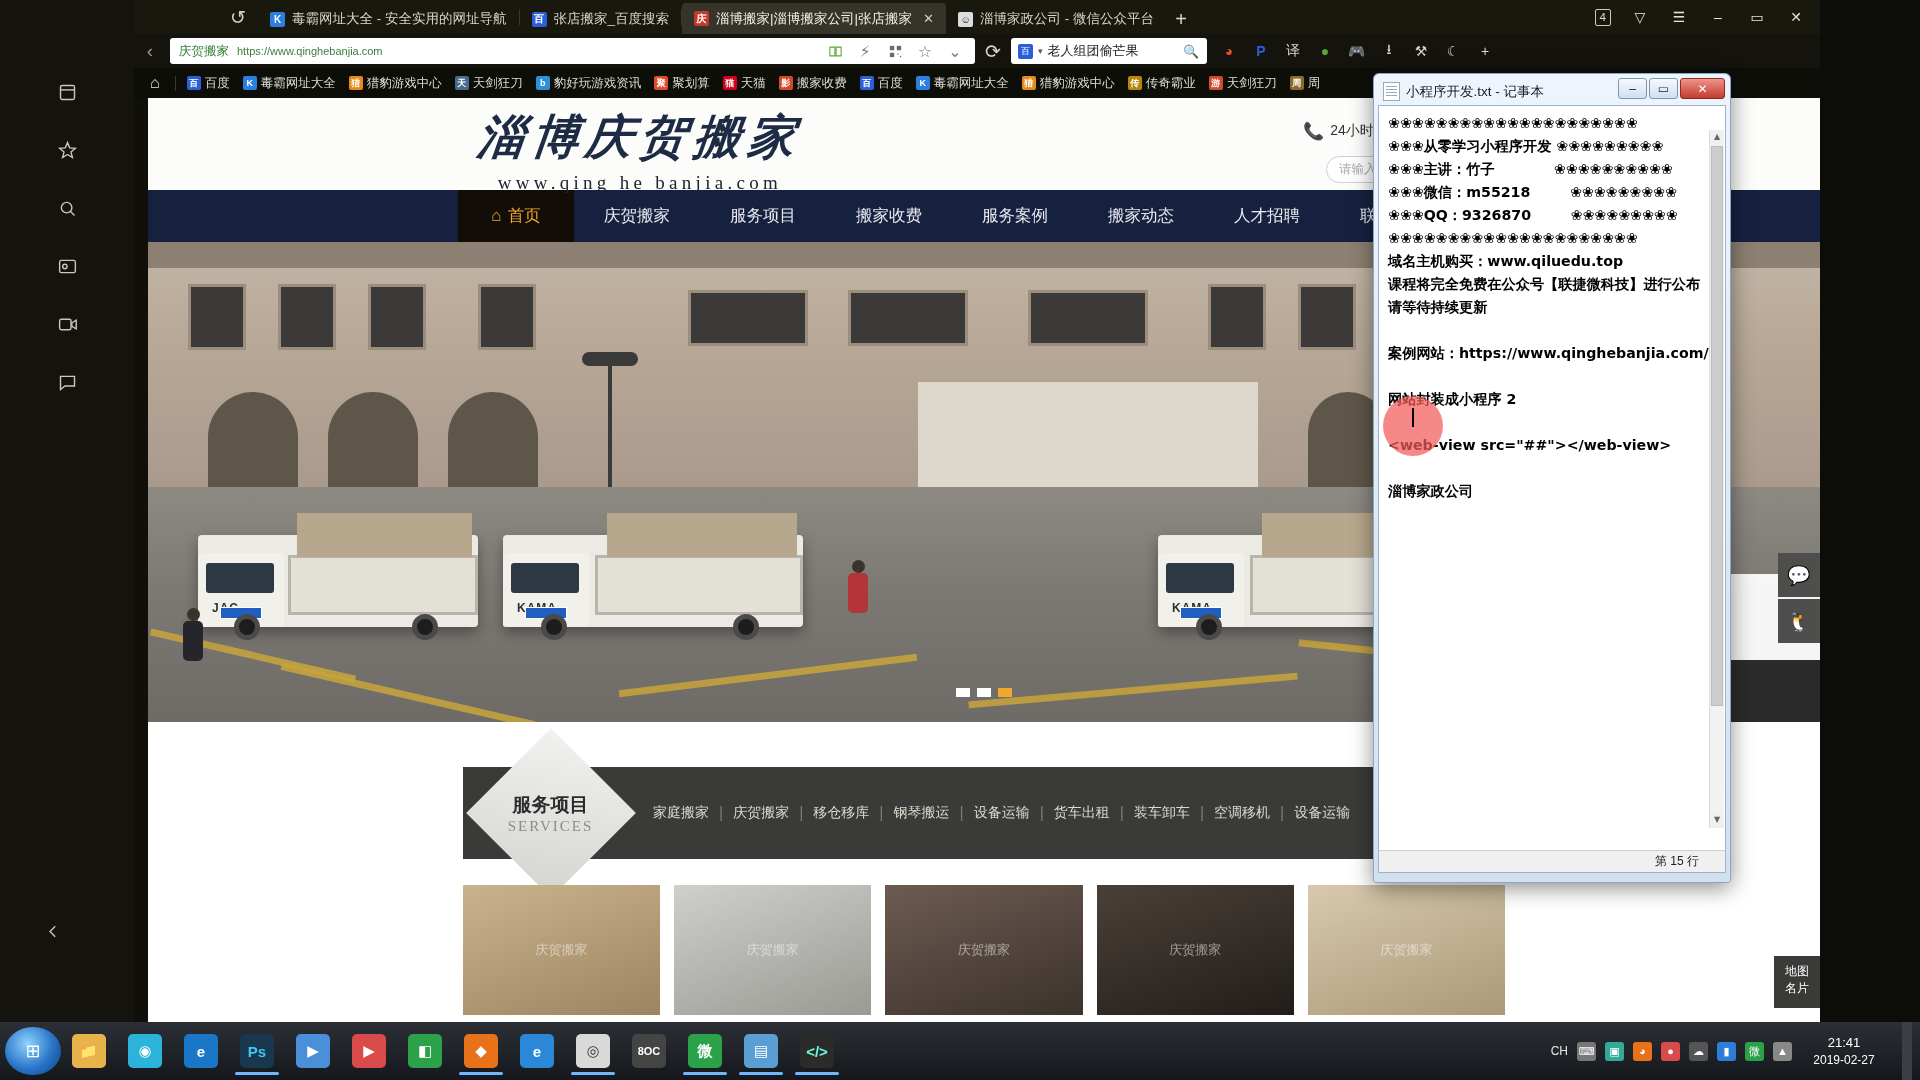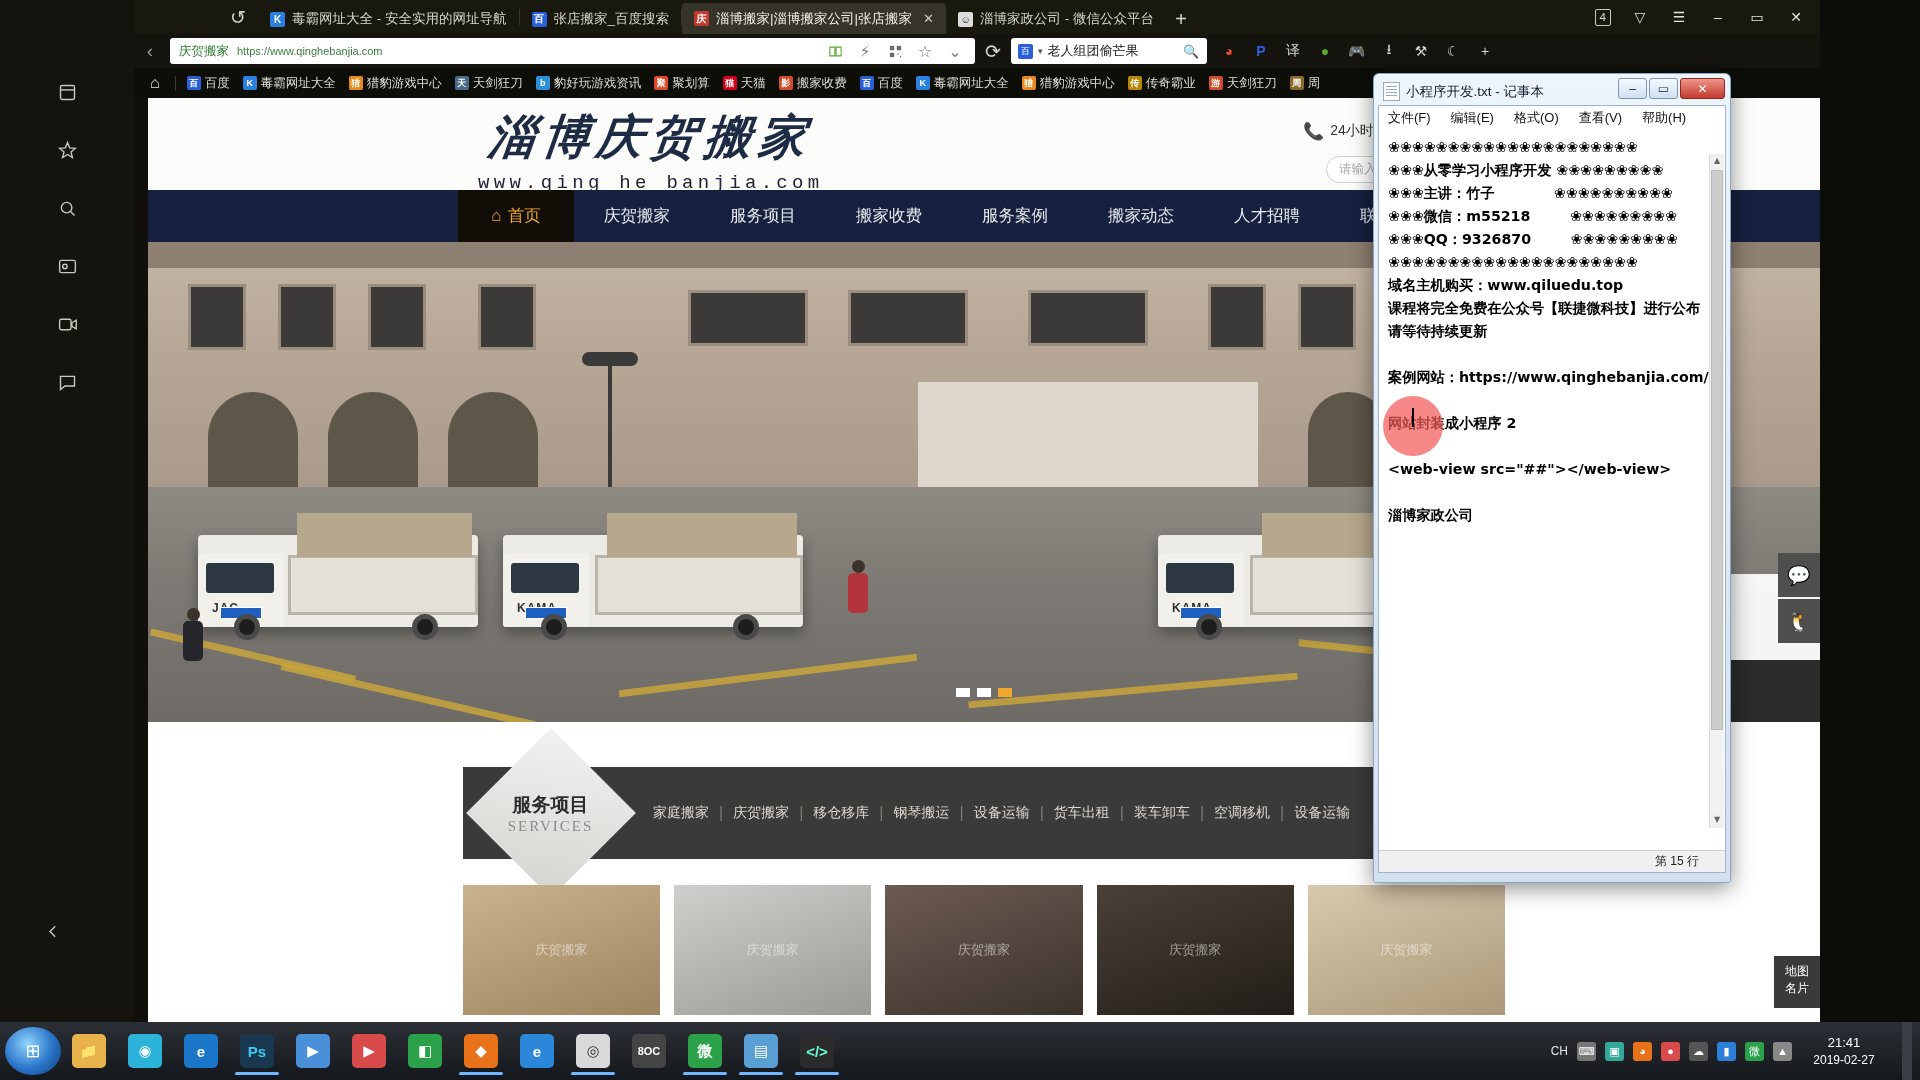--- a/index.html
+++ b/index.html
@@ -93,21 +93,21 @@
 
   
   #page { position:absolute; left:148px; top:98px; width:1672px; height:932px;
     background:#fff; overflow:hidden; }
   #site-header { height:92px; background:#fcfcfa; position:relative; }
   #logo { position:absolute; left:330px; top:8px; text-align:center; }
   #logo-cn { font-family:"Liberation Serif","DejaVu Serif",serif; font-size:47px;
     font-weight:bold; color:#1d2b44; letter-spacing:7px; font-style:italic;
     transform:skewX(-6deg); }
   #logo-en { font-size:19px; color:#223; letter-spacing:4.3px; margin-top:3px;
-    font-family:Liberation Mono, monospace; }
+    font-family:Liberation Serif, serif; }
   #hotline { position:absolute; left:1155px; top:22px; display:flex;
     align-items:center; gap:6px; font-size:14px; color:#333; white-space:nowrap; }
   #hotline .phone-ico { font-size:17px; color:#1a1a1a; }
   #hotline .num { color:#d8122a; font-weight:bold; font-size:19px;
     font-family:"DejaVu Sans",sans-serif; }
   #site-search { position:absolute; left:1178px; top:58px; width:190px; height:27px;
     border:1px solid #cfcfcf; border-radius:14px; display:flex; align-items:center;
     padding:0 12px; background:#fff; }
   #site-search .ph { font-size:12.5px; color:#aaa; flex:1; }
   #site-search .mag { color:#6c9ad6; font-size:14px; }
@@ -652,27 +652,20 @@
   <div id="np-title">
     <div id="np-icon"></div>
     <span id="np-title-text">小程序开发.txt - 记事本</span>
     <div id="np-winbtns">
       <div class="np-btn">–</div>
       <div class="np-btn">▭</div>
       <div class="np-btn close">✕</div>
     </div>
   </div>
   <div id="np-body">
-    <div id="np-menu">
-      <span>文件(F)</span>
-      <span>编辑(E)</span>
-      <span>格式(O)</span>
-      <span>查看(V)</span>
-      <span>帮助(H)</span>
-    </div>
     <div id="np-text">
       <div class="line">❀❀❀❀❀❀❀❀❀❀❀❀❀❀❀❀❀❀❀❀❀</div>
       <div class="line">❀❀❀从零学习小程序开发 ❀❀❀❀❀❀❀❀❀</div>
       <div class="line">❀❀❀主讲：竹子            ❀❀❀❀❀❀❀❀❀❀</div>
       <div class="line">❀❀❀微信：m55218        ❀❀❀❀❀❀❀❀❀</div>
       <div class="line">❀❀❀QQ：9326870        ❀❀❀❀❀❀❀❀❀</div>
       <div class="line">❀❀❀❀❀❀❀❀❀❀❀❀❀❀❀❀❀❀❀❀❀</div>
       <div class="line">域名主机购买：www.qiluedu.top</div>
       <div class="line">课程将完全免费在公众号【联捷微科技】进行公布</div>
       <div class="line">请等待持续更新</div>

